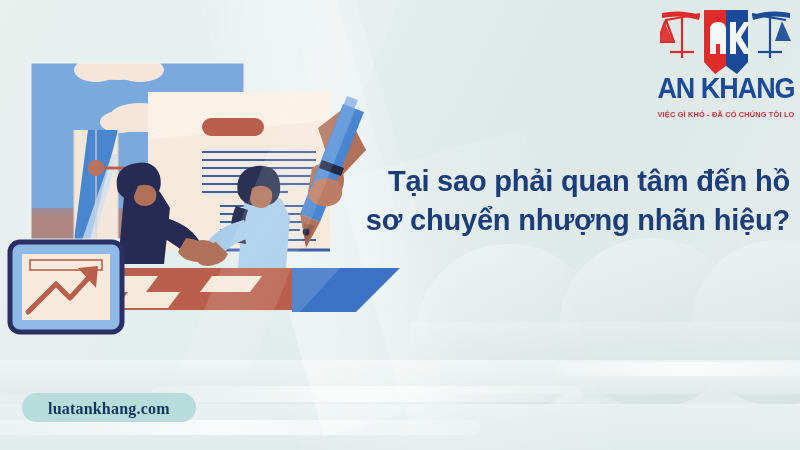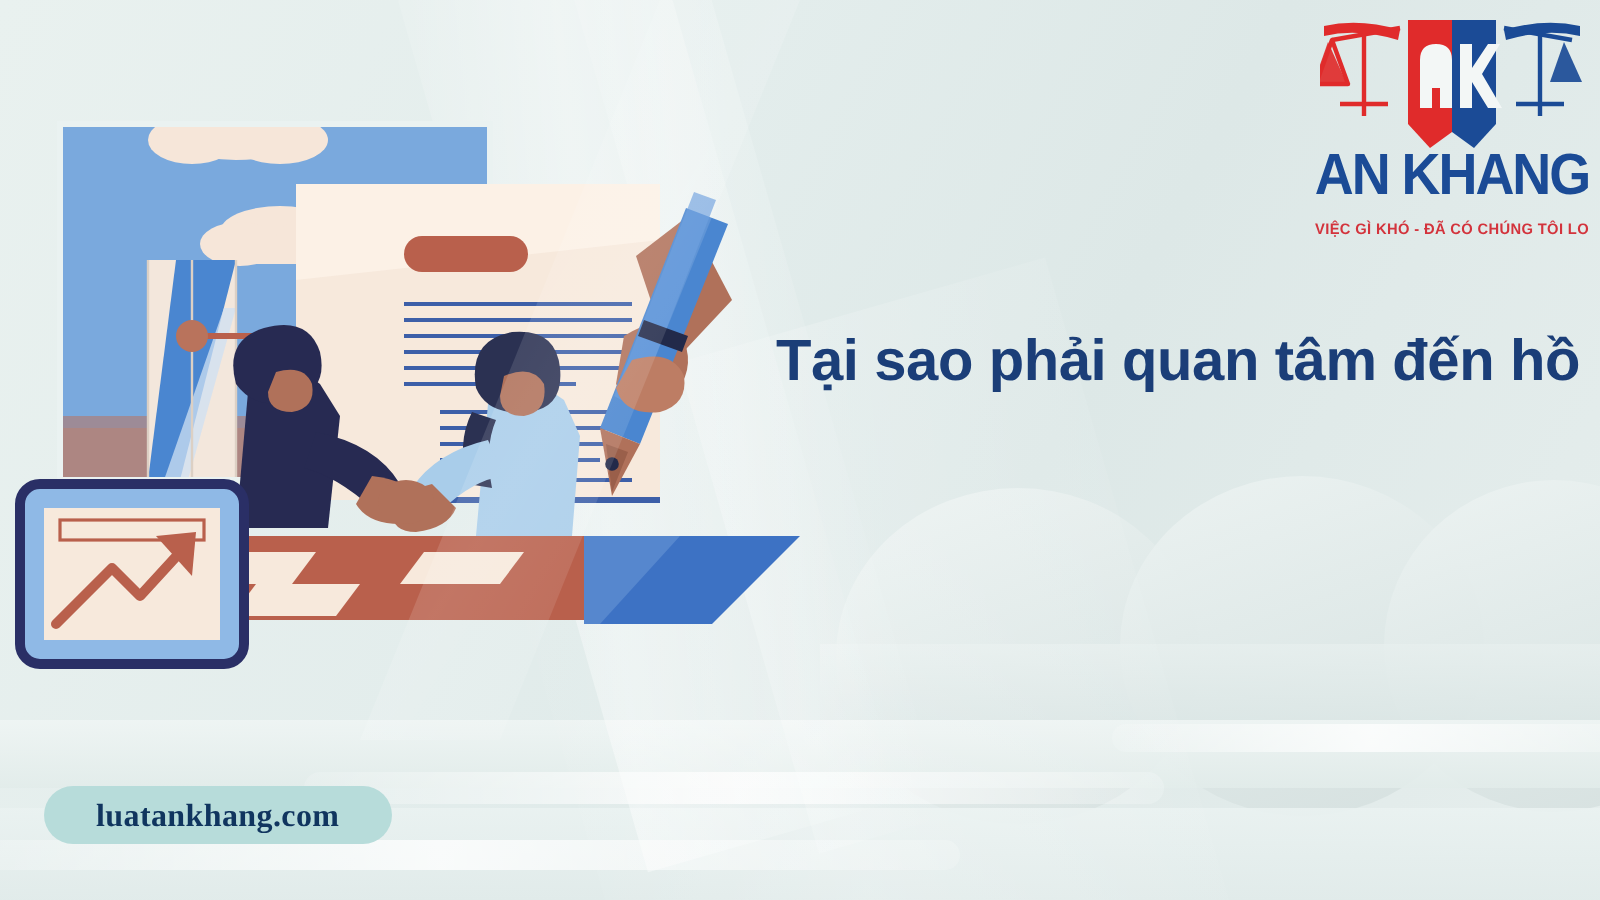--- a/index.html
+++ b/index.html
@@ -257,20 +257,21 @@
 
       <path d="M28 312 L56 284 L70 298 L92 274" fill="none" stroke="#b9604c" stroke-width="5" stroke-linecap="round" stroke-linejoin="round"></path>
       <polygon points="78,268 98,266 96,288" fill="#b9604c"></polygon>
     </g>
 
     <polygon points="330,0 400,0 250,370 180,370" fill="url(#sheenGrad)" opacity=".25"></polygon>
   </svg>
 
   <div id="headline">
     <span class="hl-line">Tại sao phải quan tâm đến hồ</span>
+    <span class="hl-line">sơ chuyển nhượng nhãn hiệu?</span>
   </div>
 
   <div id="logo">
     <svg id="logo-mark" viewBox="0 0 132 66" aria-hidden="true">
 
       <g fill="none" stroke="#e02b2b" stroke-width="2.2">
         <path d="M6 12 L40 6"></path>
         <path d="M22 9 L22 50"></path>
         <path d="M10 44 L34 44"></path>
         <path d="M6 12 L-2 34 L14 34 Z" stroke-linejoin="round"></path>

